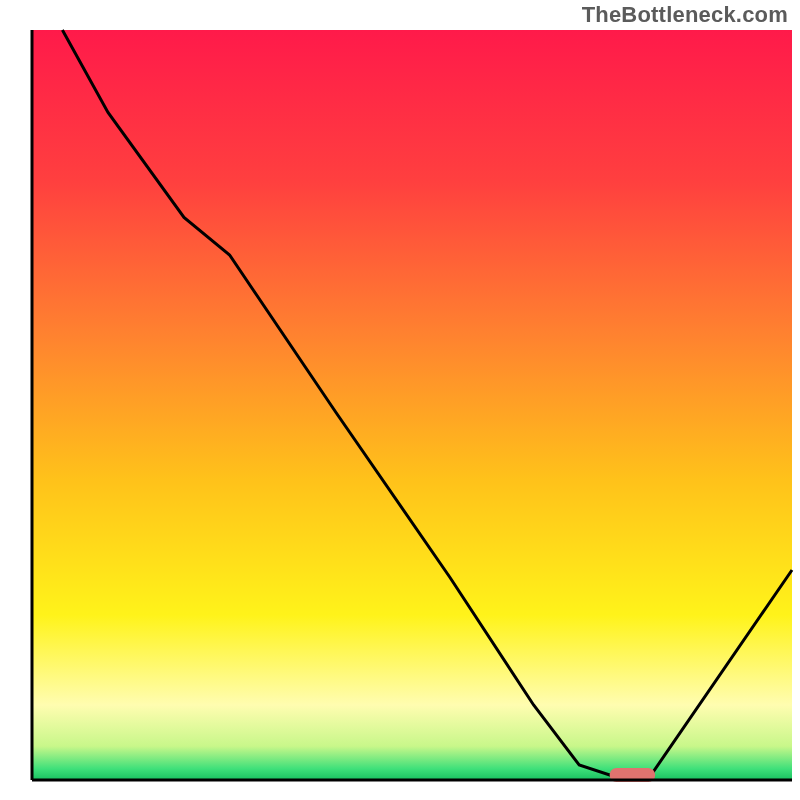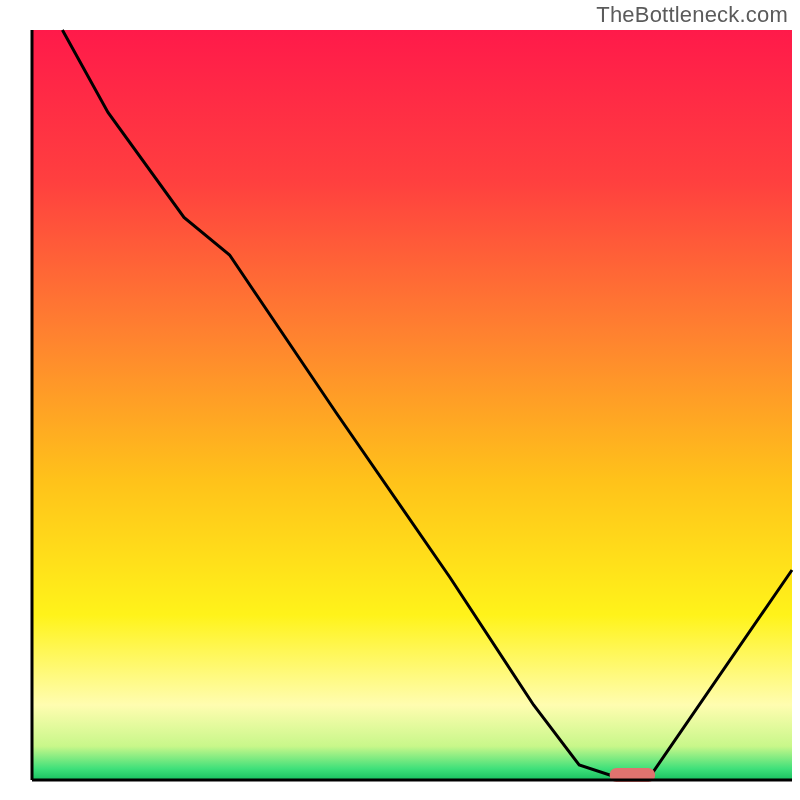--- a/index.html
+++ b/index.html
@@ -13,21 +13,21 @@
   .container {
     position: relative;
     width: 800px;
     height: 800px;
   }
   .watermark {
     position: absolute;
     top: 2px;
     right: 12px;
     font-size: 22px;
-    font-weight: 400;
+    font-weight: 700;
     color: #5b5b5b;
     letter-spacing: 0.2px;
     z-index: 10;
   }
   svg {
     display: block;
   }
 </style>
 </head>
 <body>

